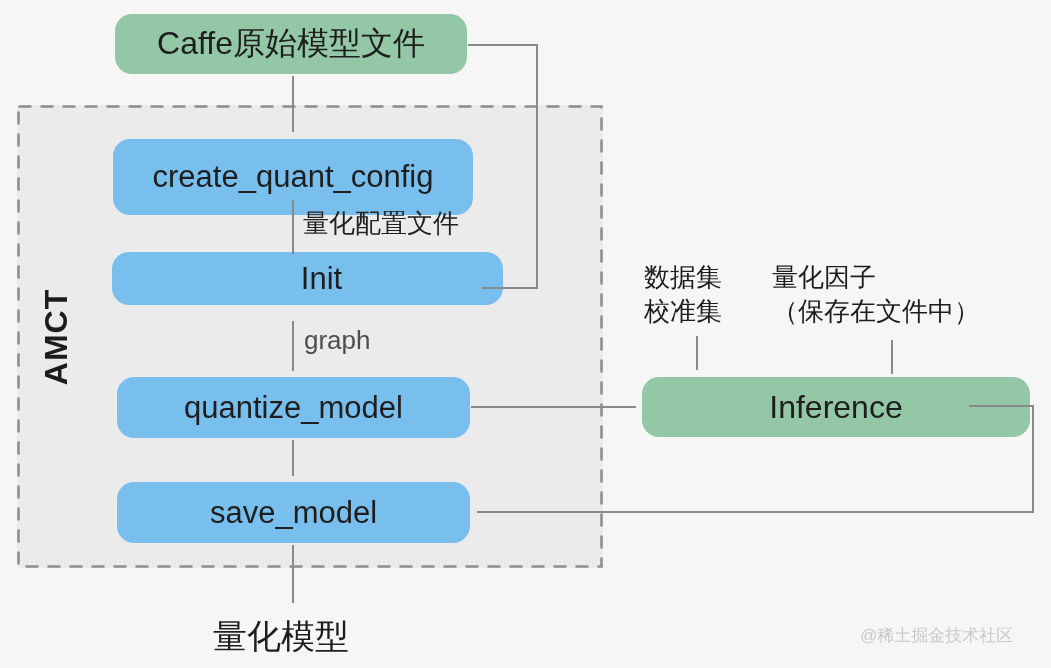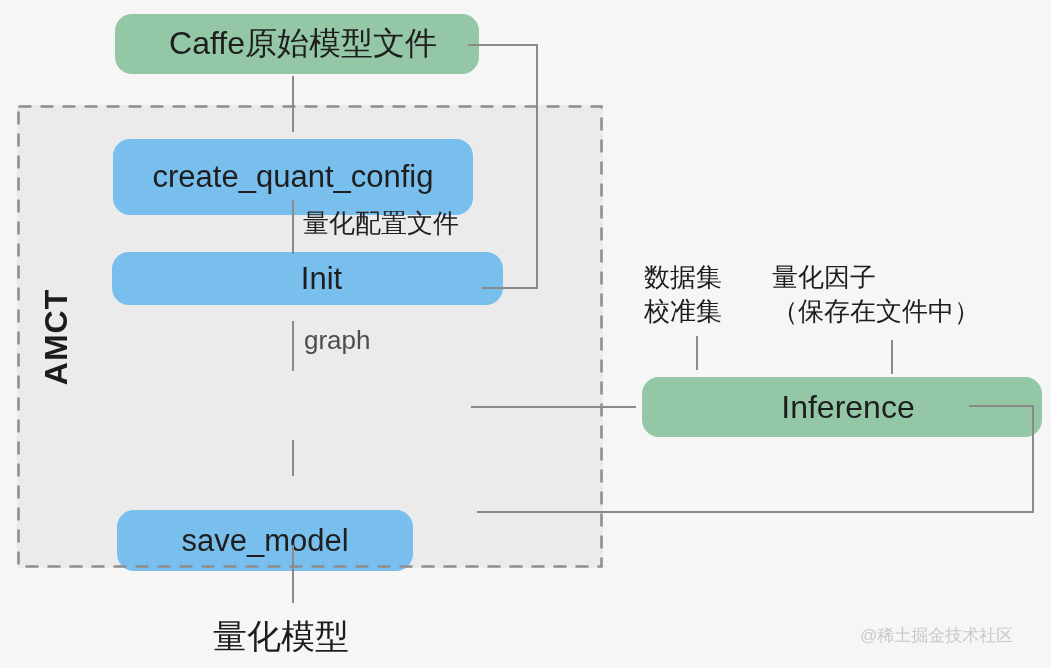--- a/index.html
+++ b/index.html
@@ -30,27 +30,27 @@
     line-height:34px;
   }
   .node{
     position:absolute;
     display:flex;align-items:center;justify-content:center;
     color:#1e1e1e;
     font-size:31px;
     border-radius:17px;
     white-space:nowrap;
   }
-  .green{background:#93c7a6;padding-left:12px;}
+  .green{background:#93c7a6;}
   .blue{background:#79bfee;}
   .node-caffe{left:115px;top:14px;width:352px;height:60px;font-size:32px;}
   .node-cqc{left:113px;top:139px;width:360px;height:76px;}
   .node-init{left:112px;top:252px;width:363px;height:53px;padding-left:28px;}
   .node-quantize{left:117px;top:377px;width:353px;height:61px;}
-  .node-save{left:117px;top:510px;width:296px;height:61px;}
+  .node-save{left:117px;top:482px;width:353px;height:61px;}
   .node-inference{left:642px;top:377px;width:388px;height:60px;font-size:32px;}
   .edge-label{
     position:absolute;
     color:#222;
     font-size:26px;
     white-space:nowrap;
   }
   .lbl-config{left:303px;top:206px;}
   .lbl-graph{left:304px;top:325px;color:#4d4d4d;}
   .annot{
@@ -87,20 +87,21 @@
 
 <div class="stage">
 
   <div class="group-fill"></div>
 
   <div class="amct-label">AMCT</div>
 
   <div class="node green node-caffe">Caffe原始模型文件</div>
   <div class="node blue node-cqc">create_quant_config</div>
   <div class="node blue node-init">Init</div>
+  <div class="node blue node-quantize">quantize_model</div>
   <div class="node blue node-save">save_model</div>
   <div class="node green node-inference">Inference</div>
 
   <div class="edge-label lbl-config">量化配置文件</div>
   <div class="edge-label lbl-graph">graph</div>
 
   <div class="annot annot-dataset">
     <div>数据集</div>
     <div>校准集</div>
   </div>

